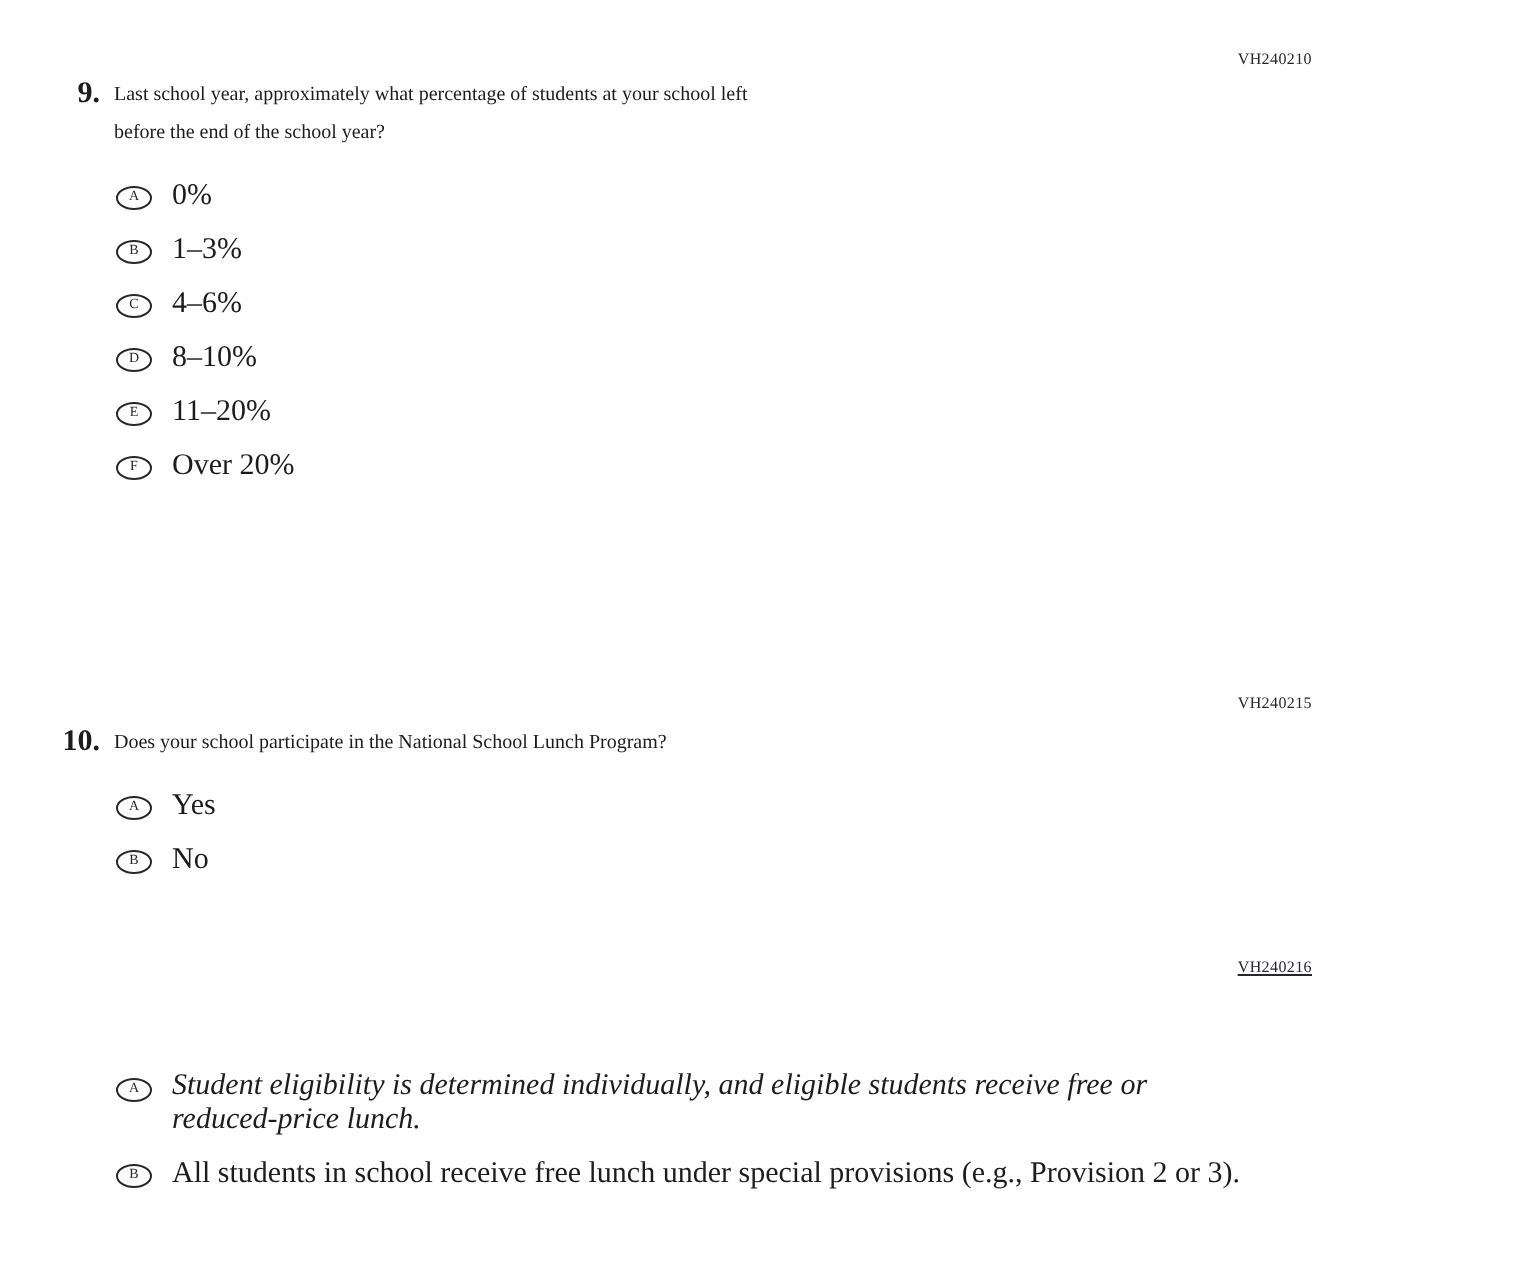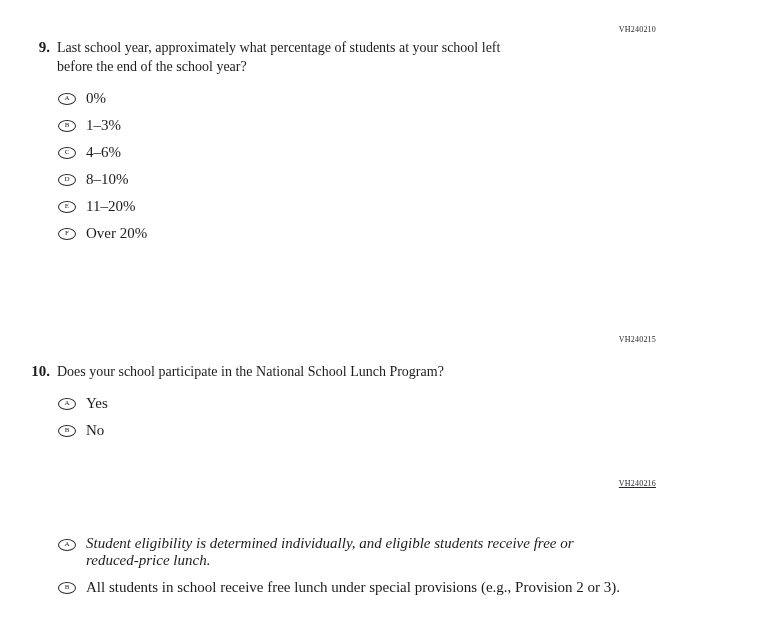--- a/index.html
+++ b/index.html
@@ -18,40 +18,40 @@
   }
   .vh-code {
     position: absolute;
     right: 30px;
     font-size: 8px;
     line-height: 10px;
     letter-spacing: 0.2px;
     color: #26262e;
   }
   #code-q9  { top: 25px; }
-  #code-q10 { top: 335px; margin-left: 31px; }
+  #code-q10 { top: 347px; margin-left: 31px; }
   #code-q11 { top: 479px; text-decoration: underline; }
 
   .question-block { position: absolute; left: 0; width: 760px; }
   #q9-block  { top: 38px; }
   #q10-block { top: 362px; }
   #q11-block { top: 523px; }
 
   .q-row { display: flex; }
   .q-num {
     width: 50px;
     flex: 0 0 50px;
     text-align: right;
     font-weight: bold;
     font-size: 15px;
     line-height: 19px;
   }
   .q-text {
     margin-left: 7px;
-    font-size: 14px;
+    font-size: 10px;
     line-height: 19px;
     max-width: 660px;
   }
   .options { margin-top: 13px; }
   #q11-block .options { margin-top: 12px; }
   .opt-row {
     display: flex;
     align-items: flex-start;
     margin-left: 58px;
     margin-bottom: 9px;

